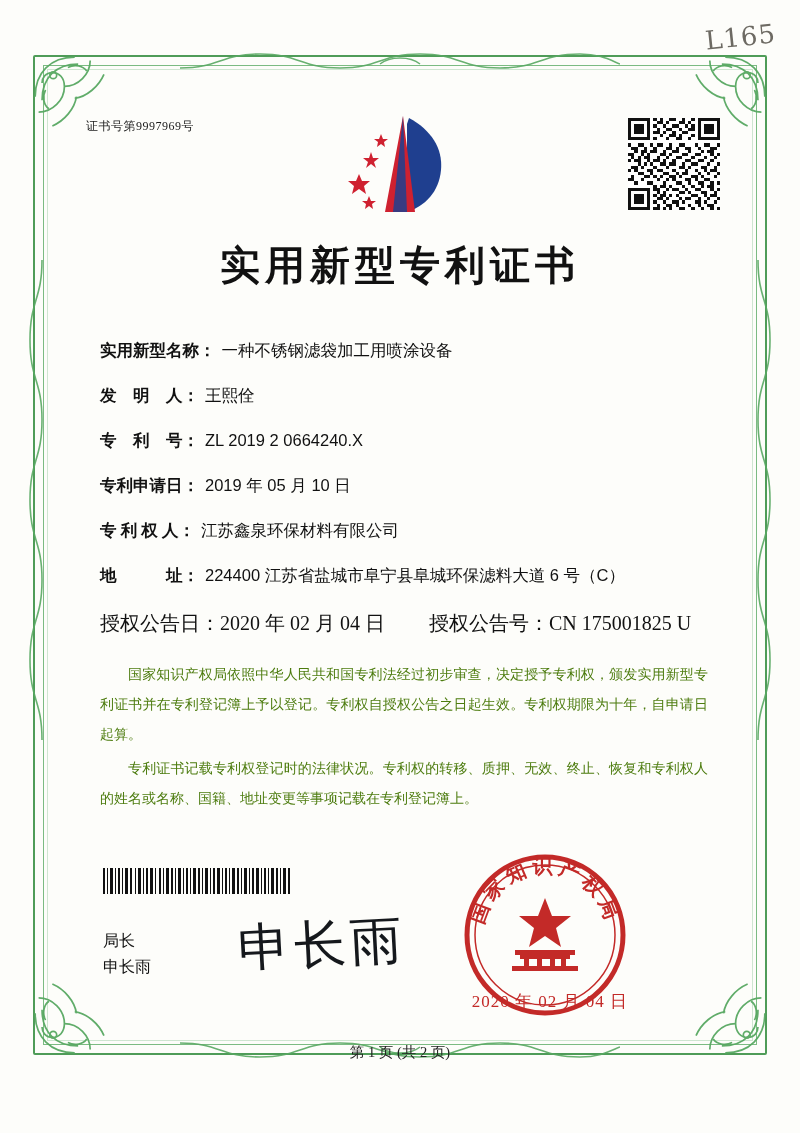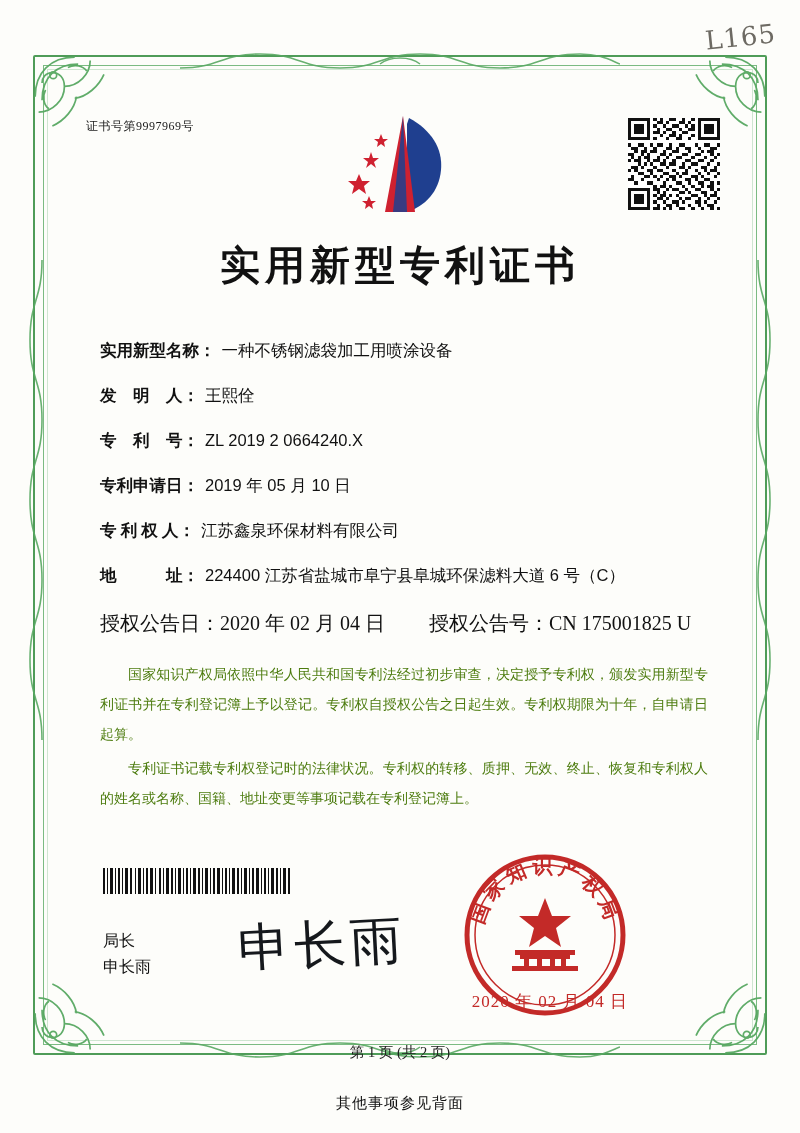--- a/index.html
+++ b/index.html
@@ -672,15 +672,14 @@
       <rect x="101" y="109" width="5" height="7"></rect>
     </g>
     <path id="sealArc" d="M 23 85 A 62 62 0 0 1 147 85" fill="none"></path>
     <text font-family="'DejaVu Serif', serif" font-size="20" font-weight="bold" fill="#c32a28" letter-spacing="5">
       <textPath href="#sealArc" startOffset="50%" text-anchor="middle">国家知识产权局</textPath>
     </text>
   </svg>
   <div class="seal-date">2020 年 02 月 04 日</div>
 
   <div class="page-num">第 1 页 (共 2 页)</div>
-  <div class="footer-note">其他事项参见背面</div>
 
 </div>
 
 </body></html>

